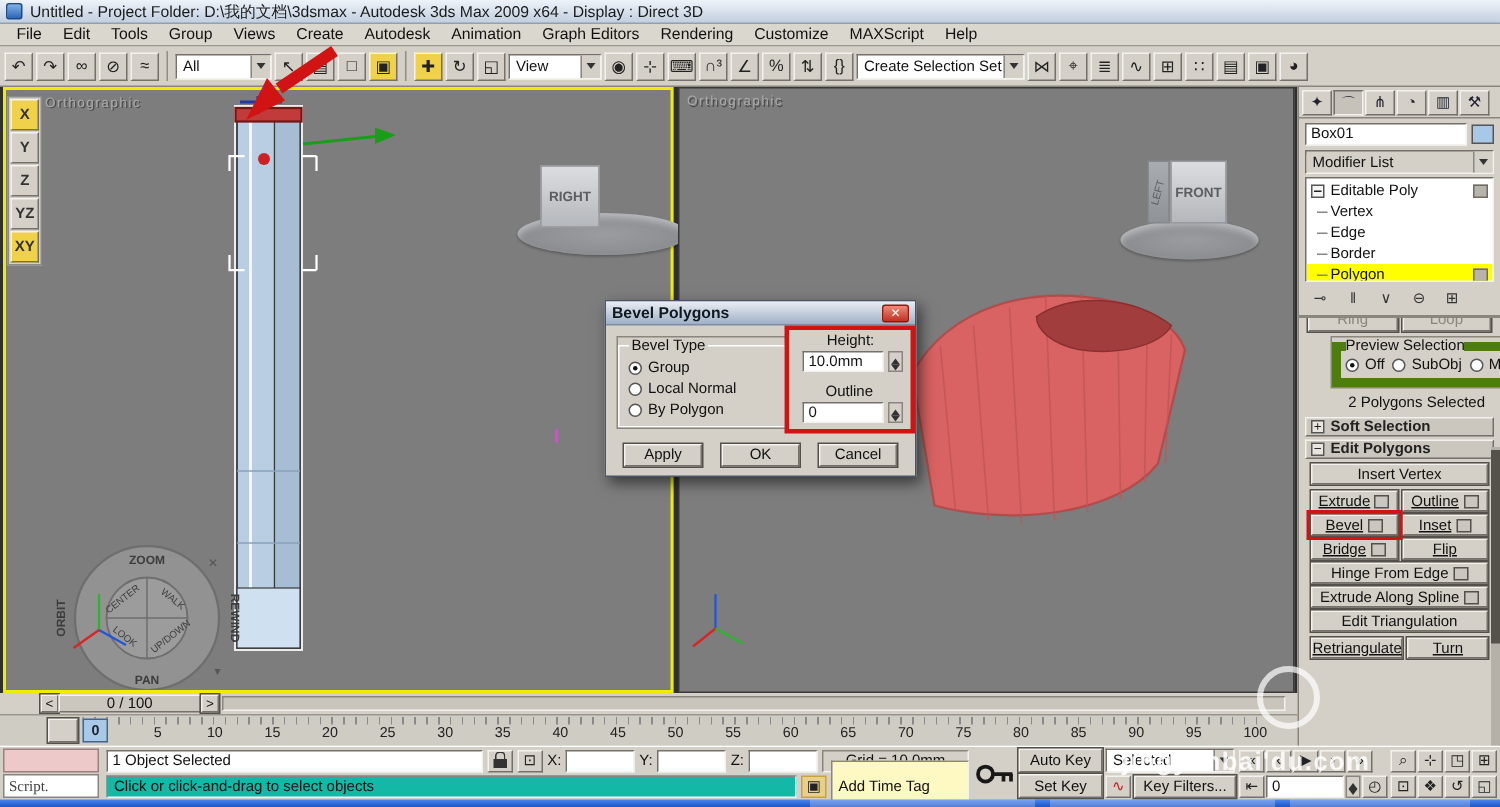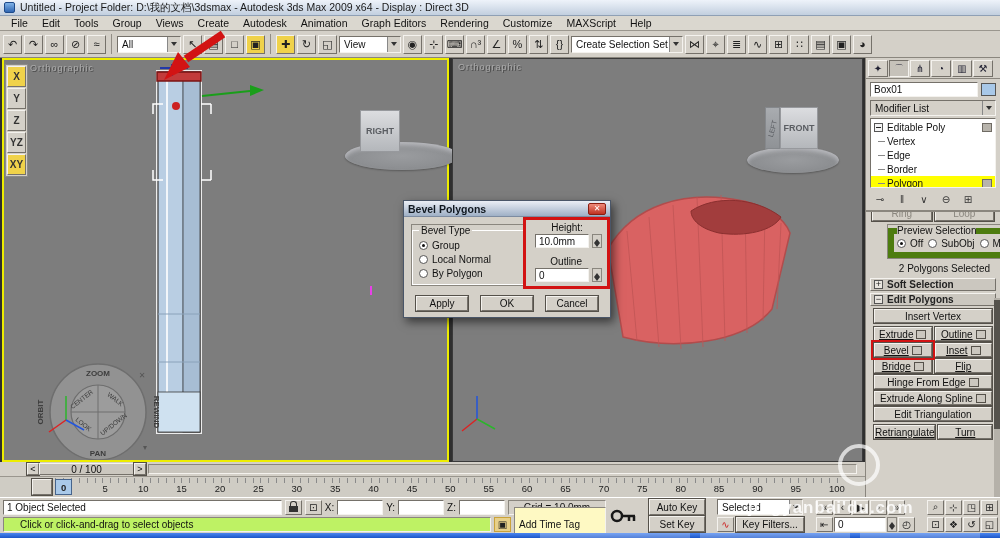--- a/index.html
+++ b/index.html
@@ -129,30 +129,30 @@
   .tlabels span:first-child{background:#a9c9e9;border:1px solid #46648c;padding:0 5px;margin-top:-4px;height:16px;line-height:15px;font-weight:bold;}
 
   
   .statusbar{height:36px;display:flex;background:#d4d0c8;border-top:1px solid #fff;}
   .sbleft{width:68px;display:flex;flex-direction:column;gap:1px;padding:1px 2px;}
   .lpink{flex:1;background:#edc9c9;border:1px solid #9a8080;}
   .lwhite{flex:1;background:#fff;border:1px solid #8a867e;font-family:"Liberation Serif",serif;font-size:10px;color:#444;padding:0 3px;display:flex;align-items:center;}
   .sbcenter{flex:1;display:flex;flex-direction:column;gap:1px;padding:1px 3px;}
   .sbrow{display:flex;align-items:center;gap:3px;height:16px;}
   .selfield{flex:1;height:15px;}
-  .promptfield{flex:1;height:15px;background:#bef264;border:1px solid;border-color:#8a867e #f4f2ee #f4f2ee #8a867e;padding:0 16px;display:flex;align-items:center;font-size:10px;}
+  .promptfield{flex:1;height:15px;background:#14b8a6;border:1px solid;border-color:#8a867e #f4f2ee #f4f2ee #8a867e;padding:0 4px;display:flex;align-items:center;font-size:10px;}
   .sbtile{width:17px;height:15px;background:#d4d0c8;border:1px solid;border-color:#f4f2ee #75716a #75716a #f4f2ee;display:flex;align-items:center;justify-content:center;font-size:10px;color:#222;}
   .lockico{width:9px;height:6px;background:#333;position:relative;margin-top:4px;}
   .lockico::before{content:"";position:absolute;top:-5px;left:1px;width:5px;height:5px;border:1.5px solid #333;border-bottom:none;border-radius:3px 3px 0 0;}
   .xyz{font-size:10px;}
   .xyzfield{width:46px;height:15px;}
   .gridbox{width:98px;height:15px;justify-content:center;background:#d4d0c8;border:1px solid;border-color:#8a867e #f4f2ee #f4f2ee #8a867e;display:flex;align-items:center;font-size:10px;}
   .cubetile{border-color:#caa23a;background:#e8d089;}
   .timetag{width:92px;height:15px;justify-content:flex-start;padding:16px 4px;background:#fef9c3;border:1px solid;border-color:#8a867e #f4f2ee #f4f2ee #8a867e;display:flex;align-items:center;font-size:10px;}
-  .sbright{display:flex;gap:12px;padding:1px 2px 1px 0;}
+  .sbright{display:flex;gap:2px;padding:1px 2px 1px 0;}
   .keycol{display:flex;align-items:center;}
   .twocol{display:flex;flex-direction:column;gap:1px;}
   .akbtn{width:56px;height:16px;}
   .selddrow{width:86px;}
   .kfrow{display:flex;gap:2px;height:16px;align-items:center;}
   .kfbtn{width:68px;height:15px;}
   .curvetile{color:#c22;}
   .framefield{width:52px;height:15px;}
   .navrow{display:flex;gap:1px;height:16px;align-items:center;}
 
@@ -572,20 +572,24 @@
           </div>
           </div>
       </div>
       <div class="pscroll">
           <div class="pthumb"></div>
         </div>
     </div>
   </div>
 
   <div class="statusbar">
+    <div class="sbleft">
+      <div class="lpink"></div>
+      <div class="lwhite">Script.</div>
+    </div>
     <div class="sbcenter">
       <div class="sbrow">
         <div class="sunk selfield">1 Object Selected</div>
         <span class="sbtile">
             <span class="lockico"></span>
           </span>
         <span class="sbtile">⊡</span>
         <span class="xyz">X:</span>
         <div class="sunk xyzfield"></div>
         <span class="xyz">Y:</span>

